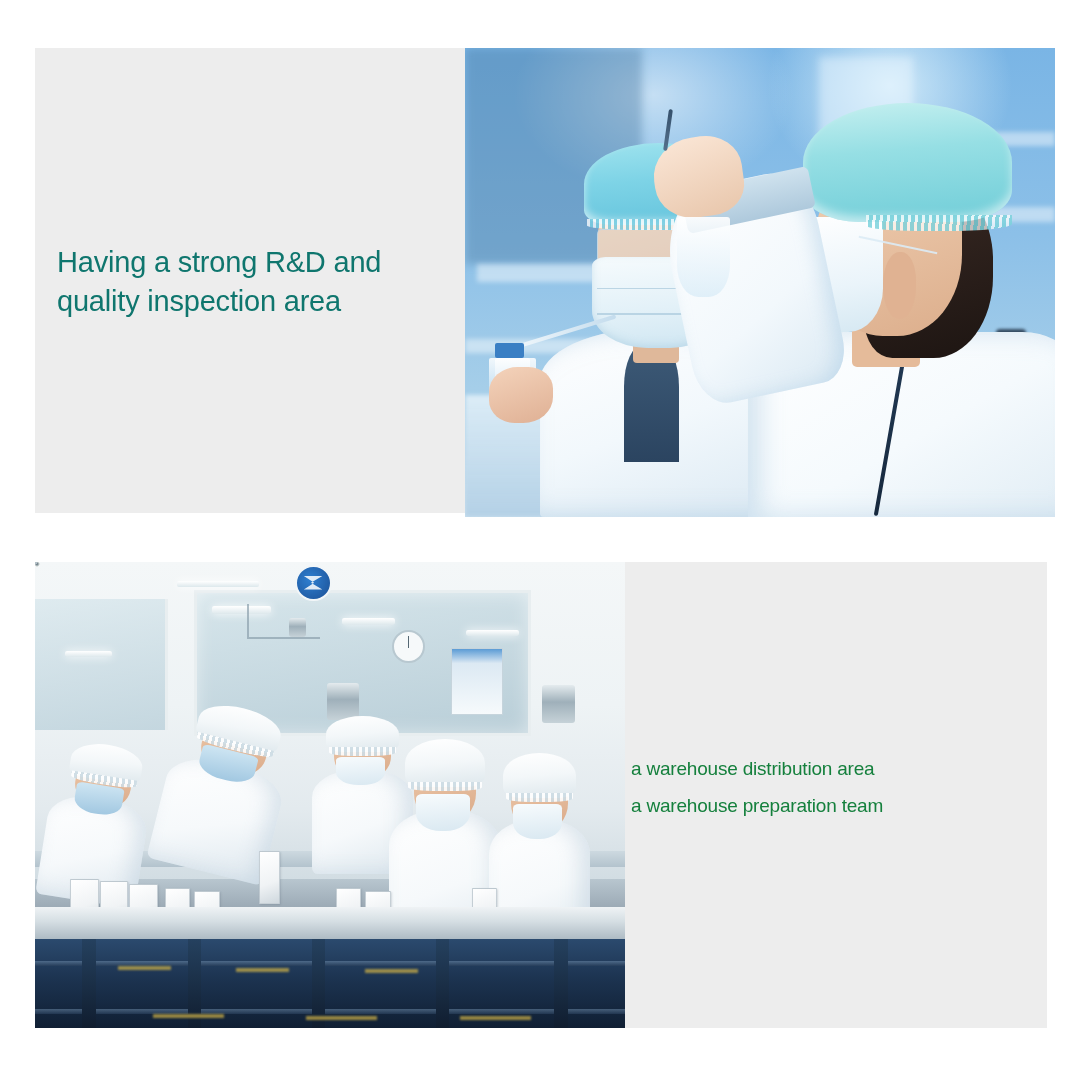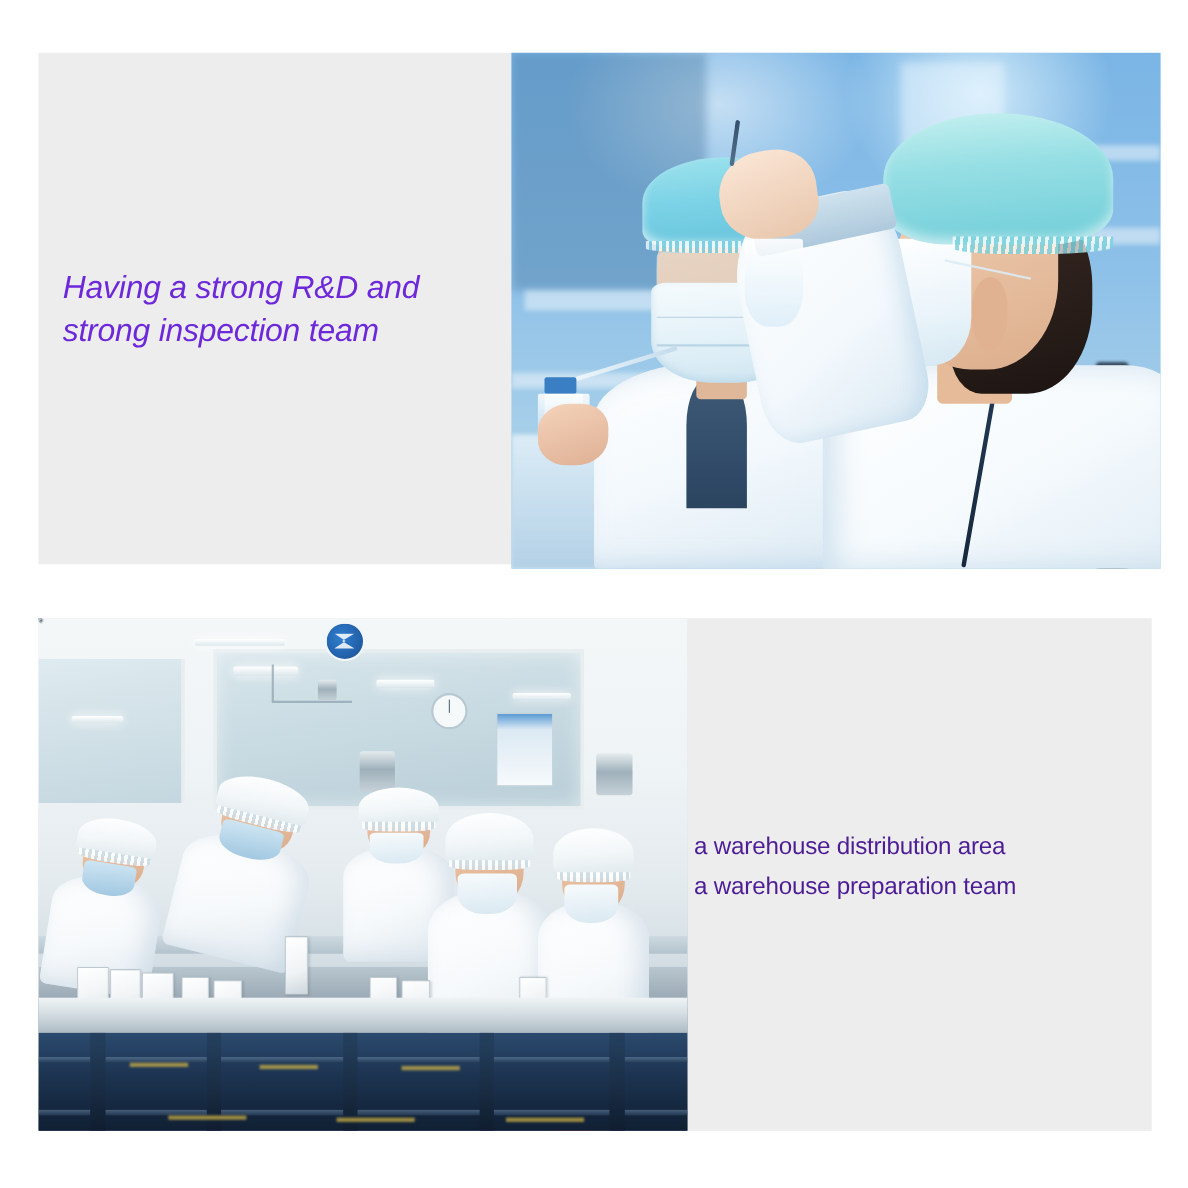--- a/index.html
+++ b/index.html
@@ -29,26 +29,25 @@
     top: 0;
     width: 432px;
     height: 465px;
     background: #ededed;
   }
   .top-text {
     position: absolute;
     left: 22px;
     top: 195px;
     width: 400px;
-    color: #6d28d9;
+    color: #0f766e;
     font-size: 29px;
     line-height: 39px;
     letter-spacing: -0.2px;
     font-weight: 400;
-    font-style: italic;
   }
 
   .photo {
     position: absolute;
     overflow: hidden;
   }
   .photo-top {
     left: 430px;
     top: 0;
     width: 590px;
@@ -273,22 +272,22 @@
     top: 0;
     width: 430px;
     height: 466px;
     background: #ededed;
   }
   .bottom-text {
     position: absolute;
     left: 0;
     top: 188px;
     width: 410px;
-    color: #4c1d95;
-    font-size: 22px;
+    color: #15803d;
+    font-size: 19px;
     line-height: 37px;
     letter-spacing: -0.2px;
     padding-left: 14px;
   }
   .photo-bottom {
     left: 0;
     top: 0;
     width: 590px;
     height: 466px;
     background: linear-gradient(180deg, #e9eef0 0%, #dfe6ea 40%, #b8c6cf 68%, #25344a 100%);
@@ -436,21 +435,21 @@
   }
 </style>
 </head>
 <body>
 
 <div class="top-section">
 
   <div class="top-text-panel">
     <div class="top-text">
       <div>Having a strong R&amp;D and</div>
-      <div>strong inspection team</div>
+      <div>quality inspection area</div>
     </div>
   </div>
 
   <div class="photo photo-top">
     <div class="lab-bg-wall"></div>
 
     <div class="lab-dark-panel" style="left:0;top:0;width:30%;height:46%;"></div>
     <div class="lab-shelf" style="left:2%;top:46%;width:30%;height:4%;"></div>
     <div class="lab-shelf" style="left:0;top:62%;width:26%;height:3%;"></div>
     <div class="lab-shelf" style="left:78%;top:18%;width:22%;height:3%;"></div>

